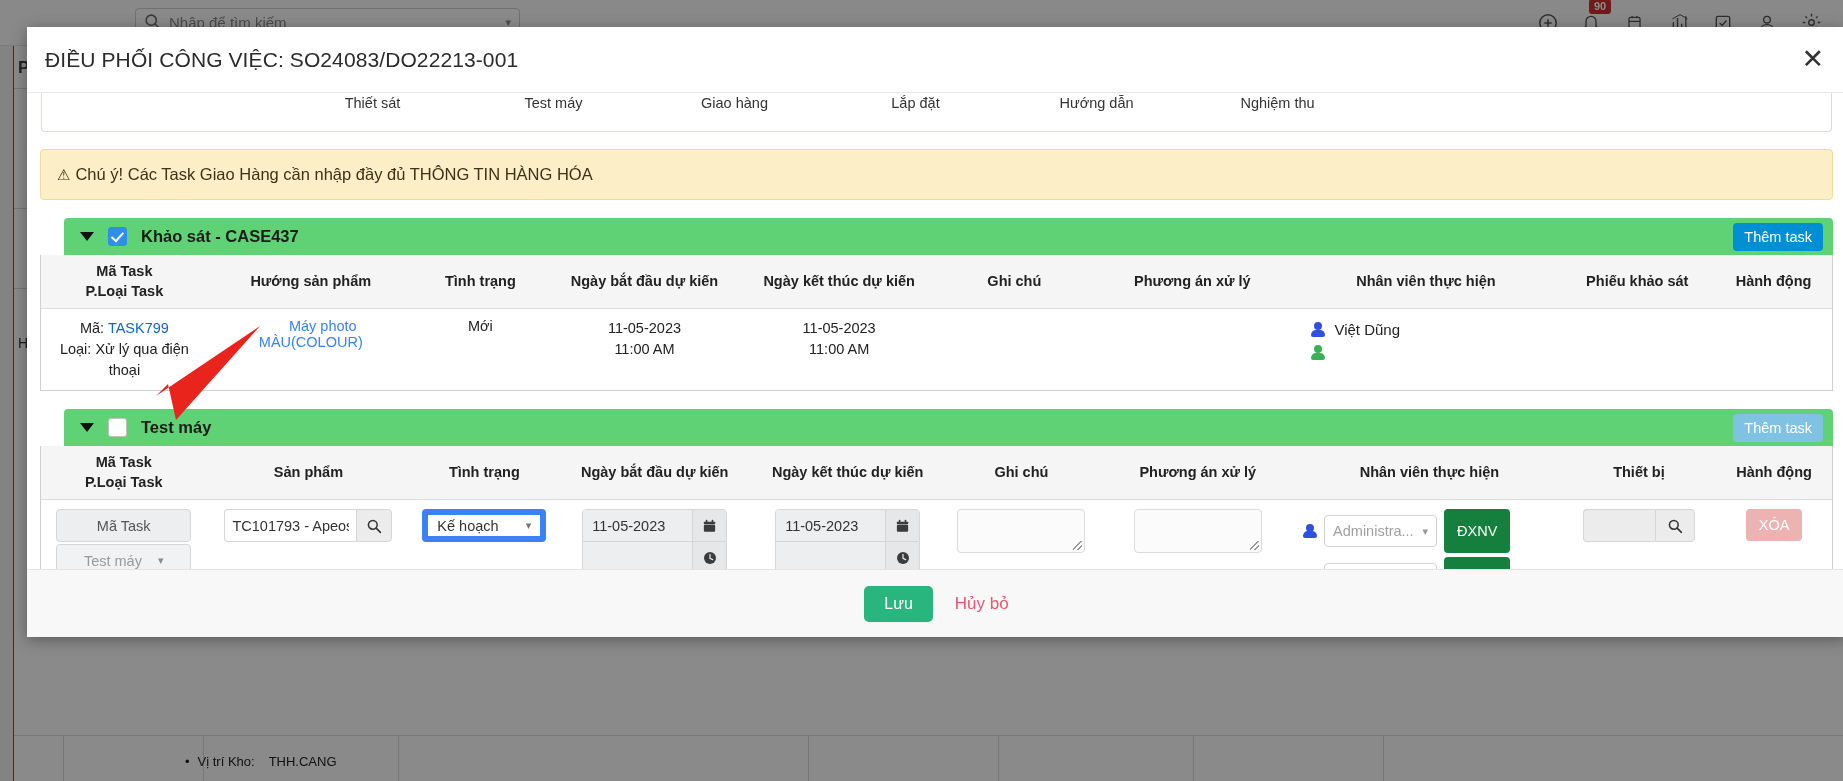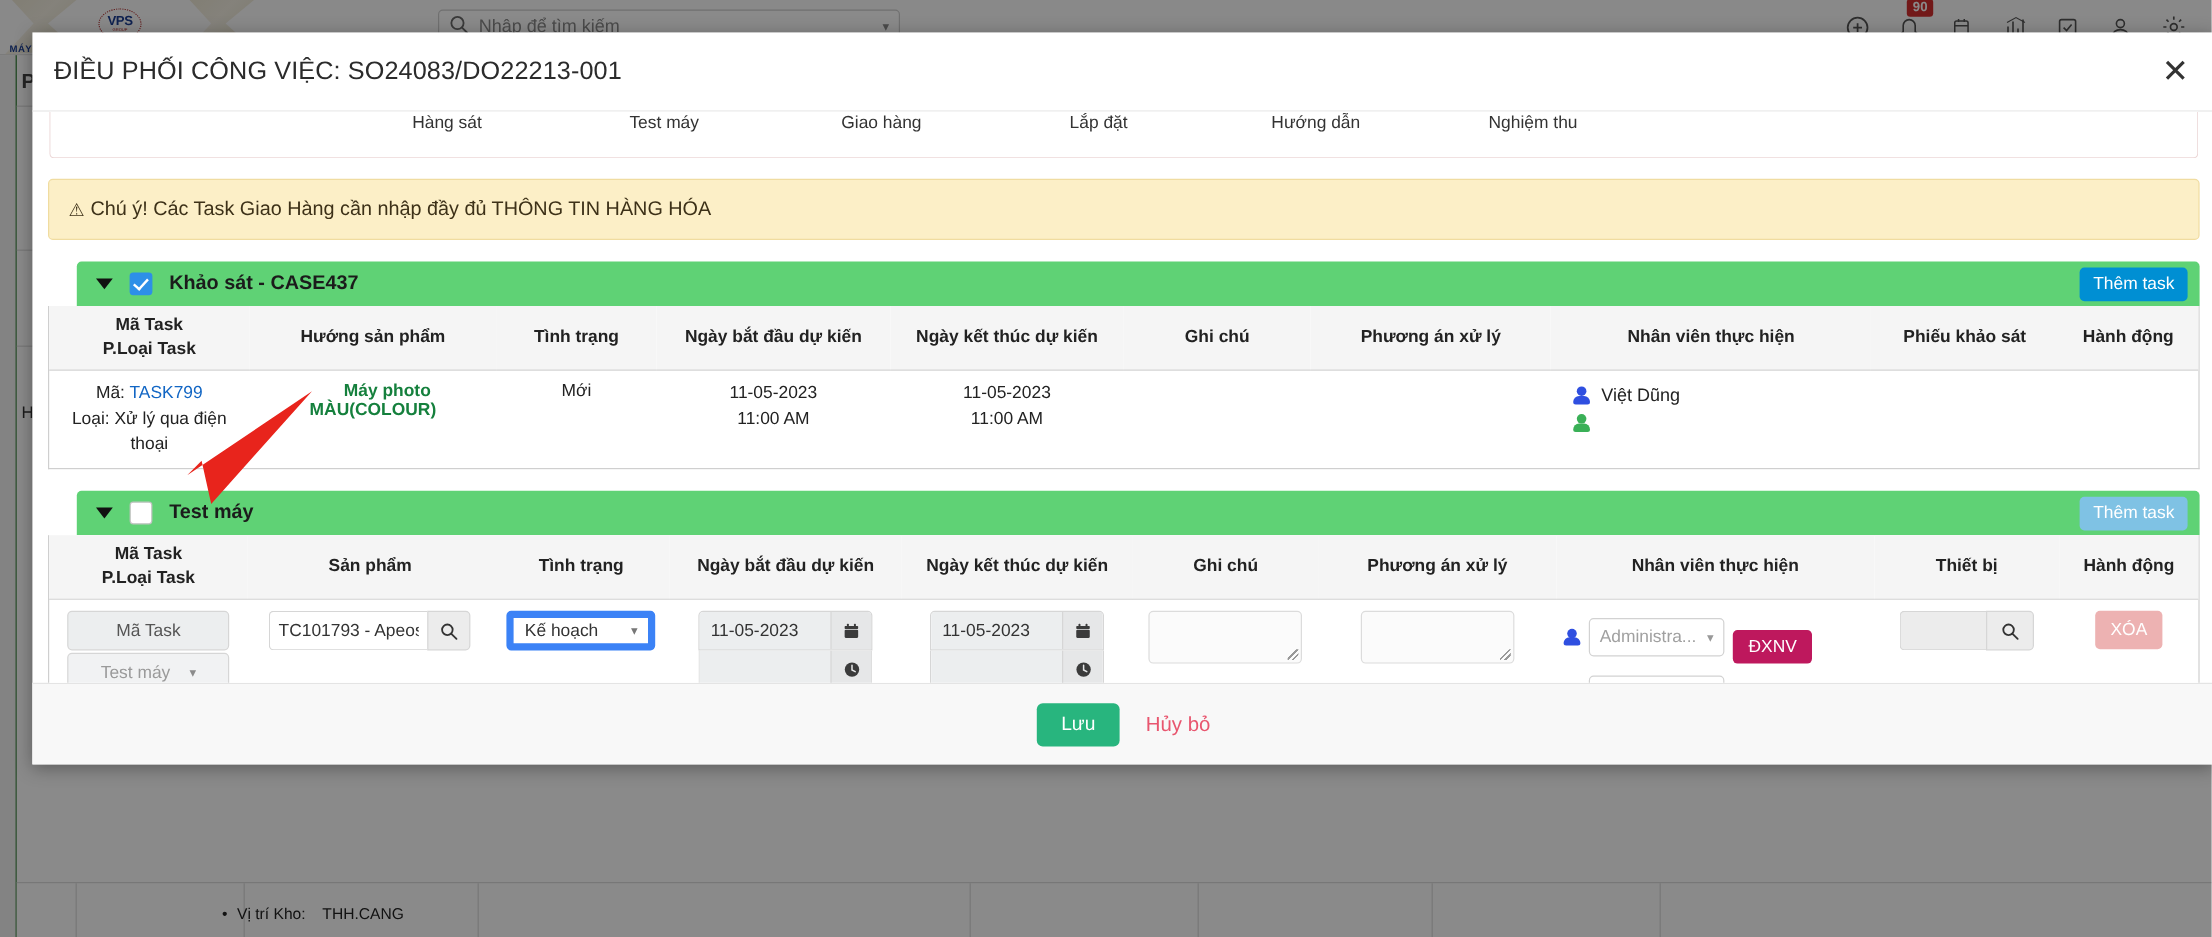--- a/index.html
+++ b/index.html
@@ -212,21 +212,21 @@
     padding: 7px 4px; text-align: center;
     border-bottom: 1px solid #ddd;
     white-space: pre-line; line-height: 1.35;
   }
   table.tsk td {
     font-size: 14.5px; color: #222; text-align: center;
     padding: 9px 5px; vertical-align: top;
   }
   td.lft { line-height: 1.45; }
   .lnk { color: #1266c4; }
-  .prod { color: #15803d; font-weight: bold; margin-left: 24px; }
+  .prod { color: #3b82f6; font-weight: normal; margin-left: 24px; }
   .dt { line-height: 1.45; }
   .emp { text-align: left !important; padding-left: 18px !important; }
   .emp-line { display: flex; align-items: center; gap: 9px; height: 23px; }
   .pico { width: 15px; height: 15px; position: relative; flex: none; }
   .pico .hd { position: absolute; top: 0; left: 3.5px; width: 8px; height: 8px; border-radius: 50%; }
   .pico .bd { position: absolute; bottom: 0.5px; left: 0.5px; width: 14px; height: 7px; border-radius: 7px 7px 3px 3px; }
   .pico.blue .hd, .pico.blue .bd { background: #2f4fe0; }
   .pico.green .hd, .pico.green .bd { background: #3ab057; }
   .emp-name { font-size: 15px; color: #222; }
 
@@ -288,24 +288,23 @@
   }
   .emp-sel-row { display: flex; align-items: center; gap: 7px; margin-bottom: 4px; }
   .emp-sel {
     width: 113px; height: 32px;
     border: 1px solid #d2d2d2; border-radius: 4px; background: #fff;
     display: flex; align-items: center; padding: 0 8px; cursor: pointer;
     font-size: 14.5px; color: #a0a0a0;
   }
   .emp-sel .cv { margin-left: auto; font-size: 11px; color: #999; }
   .dxnv {
-    background: #be185d; color: #fff; border: none; border-radius: 4px;
-    height: 28px; padding: 0 13px; font-size: 14.5px; cursor: pointer;
+    background: #15803d; color: #fff; border: none; border-radius: 4px;
+    height: 44px; padding: 0 13px; font-size: 14.5px; cursor: pointer;
     font-family: inherit;
-    margin-top: 16px;
   }
   .xoa {
     background: #edb2b2; color: #fff; border: none; border-radius: 4px;
     height: 32px; padding: 0 13px; font-size: 14.5px; cursor: pointer;
     font-family: inherit;
   }
   .dev-group { display: flex; width: 112px; margin: 0 auto; }
   .dev-group .dv {
     flex: 1; height: 33px; background: #ececec;
     border: 1px solid #d6d6d6; border-right: none; border-radius: 4px 0 0 4px;
@@ -332,32 +331,20 @@
 
   
   #arrow { position: absolute; left: 105px; top: 225px; width: 130px; height: 110px; pointer-events: none; }
 </style>
 </head>
 <body>
 
 <div id="app-bg">
 
   <div id="topbar">
-    <div class="logo-zone">
-      <div class="ribbon r1"></div>
-      <div class="ribbon r2"></div>
-      <div class="logo-circle">
-        <div class="logo-ring">
-          <div class="logo-vps">VPS</div>
-          <div class="logo-sub">GROUP</div>
-        </div>
-        <div class="logo-tag">TẬP ĐOÀN VPS</div>
-      </div>
-      <div class="logo-may">MÁY</div>
-    </div>
 
     <div id="searchbox">
       <span class="mag">
         <svg width="17" height="17" viewBox="0 0 20 20" fill="none" stroke="#6b6b6b" stroke-width="1.8">
           <circle cx="8.5" cy="8.5" r="6"></circle>
             <line x1="13" y1="13" x2="18" y2="18" stroke-linecap="round"></line>
         </svg>
       </span>
       <span class="ph">Nhập để tìm kiếm</span>
       <span class="caret">▾</span>
@@ -444,21 +431,21 @@
 
   <div id="modal-head">
     <div id="modal-title">ĐIỀU PHỐI CÔNG VIỆC: SO24083/DO22213-001</div>
     <div id="modal-close">✕</div>
   </div>
 
   <div id="modal-body">
 
     <div id="steps-wrap">
       <div id="steps">
-        <div class="step">Hàng sát</div>
+        <div class="step">Thiết sát</div>
         <div class="step">Test máy</div>
         <div class="step">Giao hàng</div>
         <div class="step">Lắp đặt</div>
         <div class="step">Hướng dẫn</div>
         <div class="step">Nghiệm thu</div>
       </div>
     </div>
 
     <div id="warn">
       <span class="wi">⚠</span>

